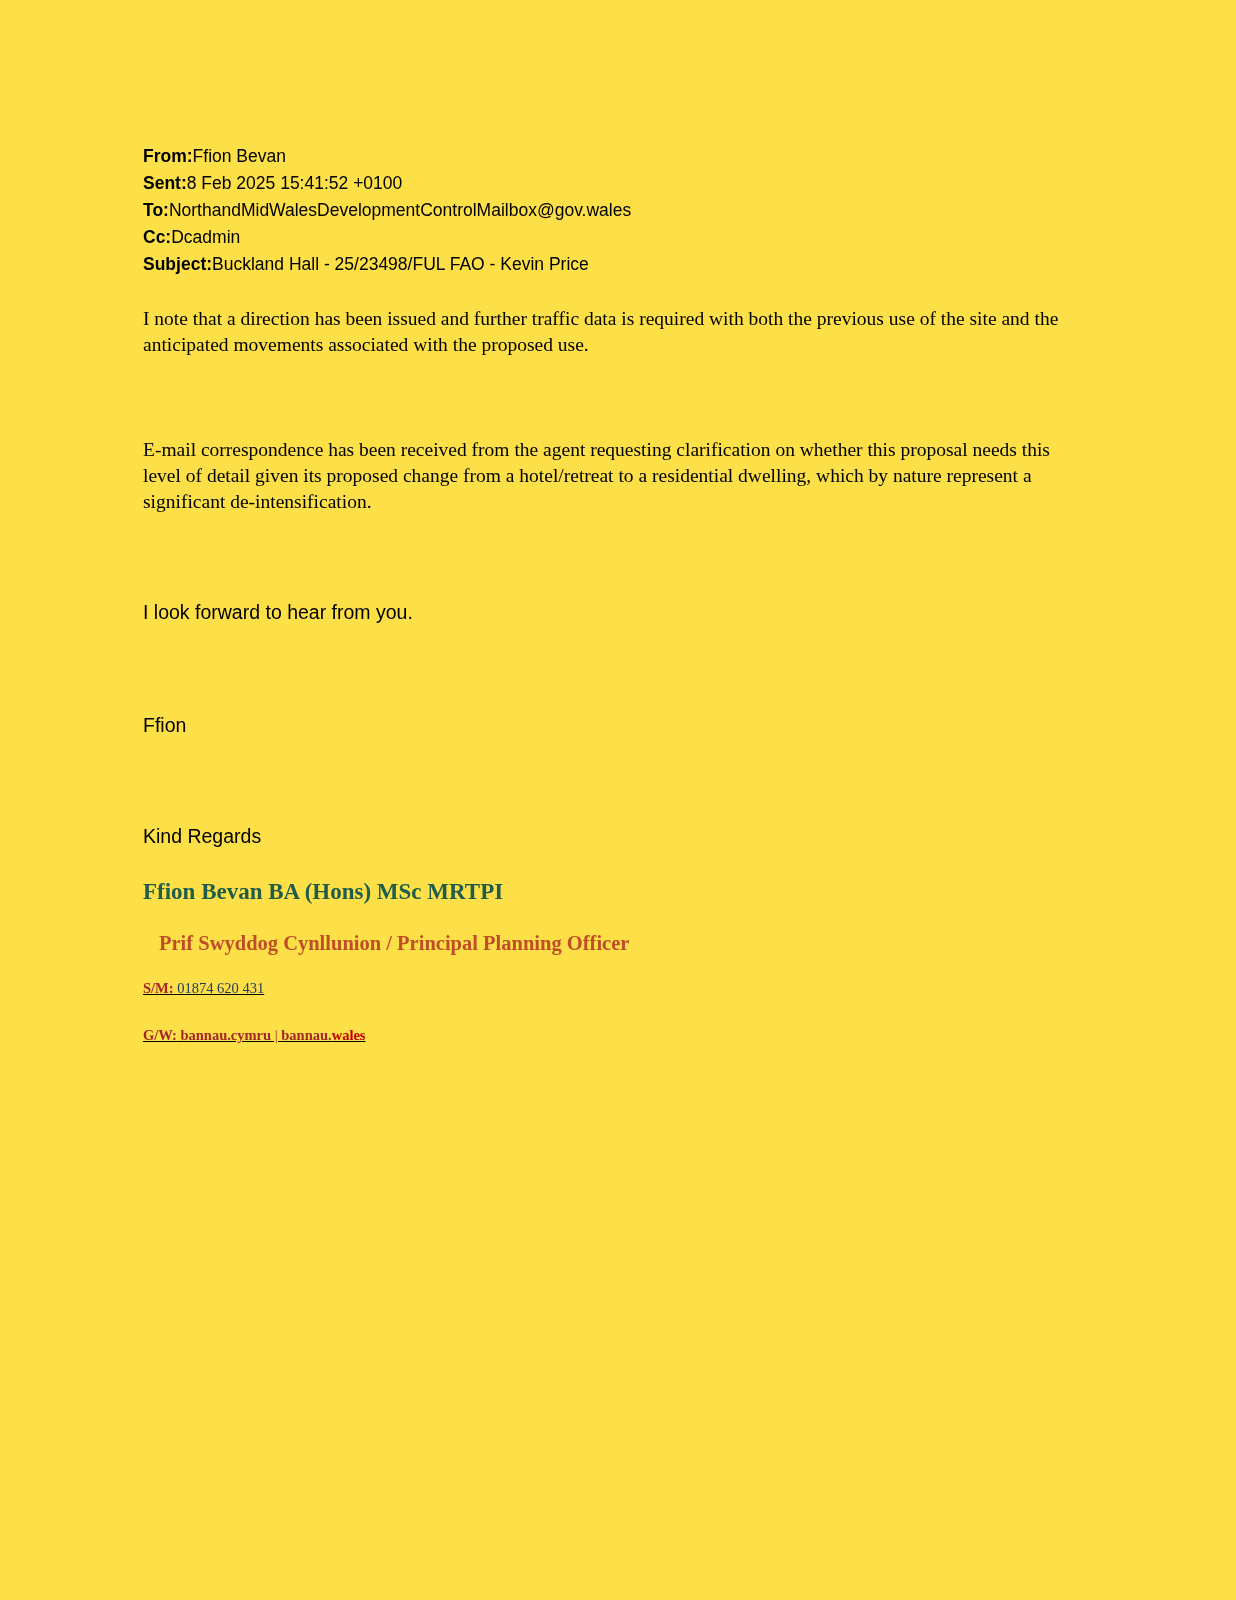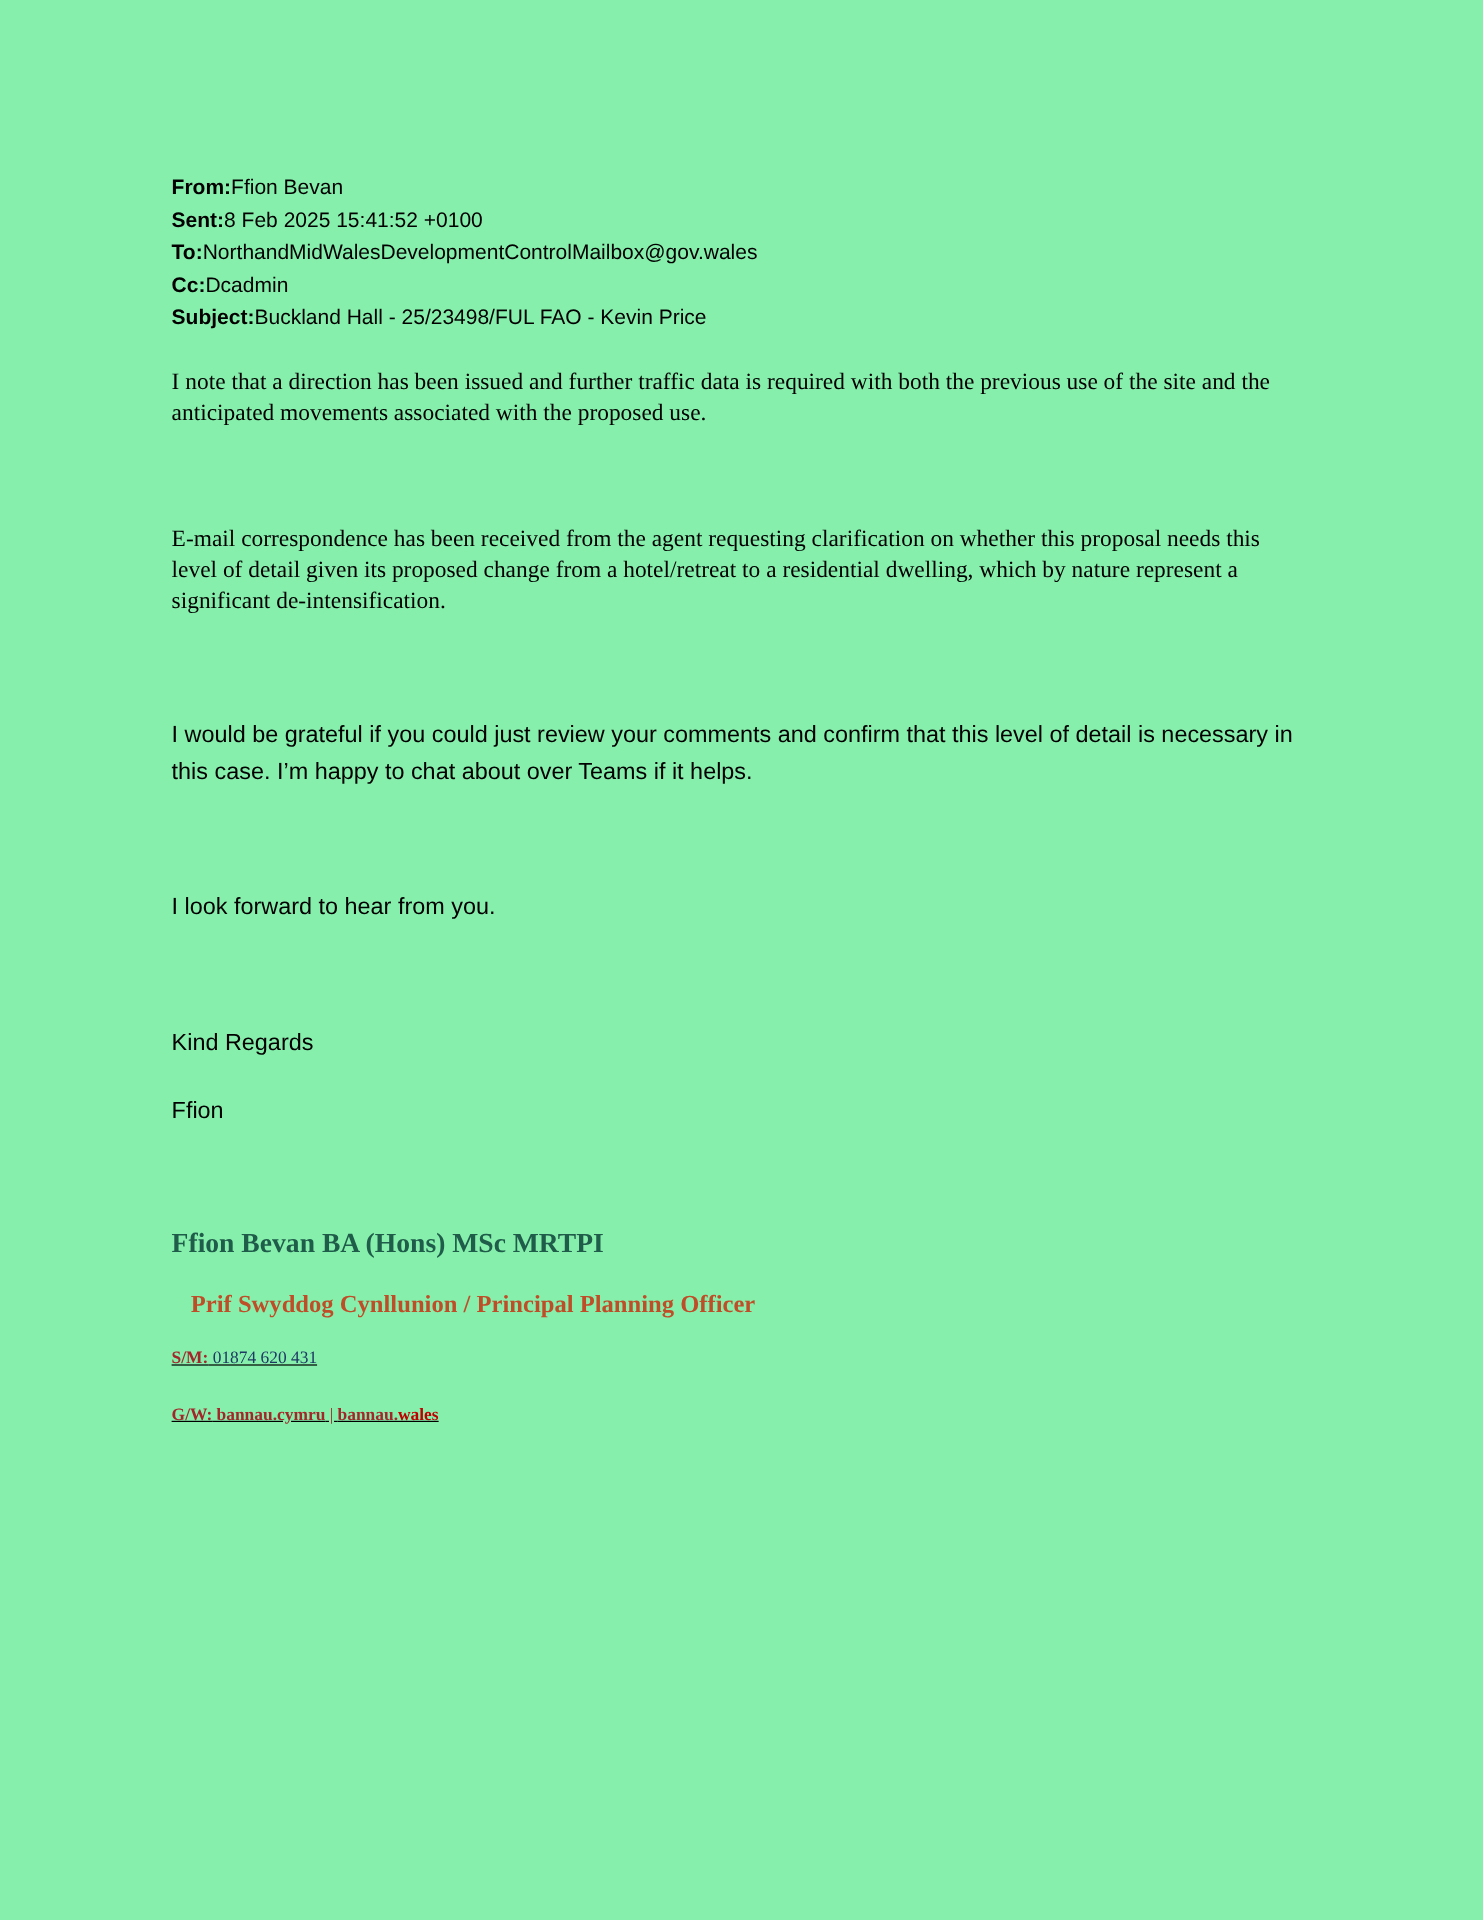--- a/index.html
+++ b/index.html
@@ -5,21 +5,21 @@
   html, body {
     margin: 0;
     padding: 0;
     background: #ffffff;
   }
   .page {
     position: relative;
     width: 1236px;
     min-height: 1600px;
     margin: 0 auto;
-    background: #86efac;
+    background: #fde047;
     box-sizing: border-box;
     padding: 143px 148px 60px 143px;
     color: #000000;
   }
   
   .email-header {
     font-family: "Liberation Sans", sans-serif;
     font-size: 17.5px;
     line-height: 27px;
     color: #000000;
@@ -89,27 +89,26 @@
     <div class="hdr-line"><span class="hdr-label">Cc:</span><span>Dcadmin</span></div>
     <div class="hdr-line"><span class="hdr-label">Subject:</span><span>Buckland Hall - 25/23498/FUL FAO - Kevin Price</span></div>
   </div>
 
 
 
   <p class="serif gap-large">I note that a direction has been issued and further traffic data is required with both the previous use of the site and the anticipated movements associated with the proposed use.</p>
 
   <p class="serif gap-large2">E-mail correspondence has been received from the agent requesting clarification on whether this proposal needs this level of detail given its proposed change from a hotel/retreat to a residential dwelling, which by nature represent a significant de-intensification.</p>
 
-  <p class="sans gap-large2">I would be grateful if you could just review your comments and confirm that this level of detail is necessary in this case. I’m happy to chat about over Teams if it helps.</p>
 
   <p class="sans gap-large2">I look forward to hear from you.</p>
 
+  <p class="sans" style="margin-bottom: 80px;">Ffion</p>
+
   <p class="sans gap-small">Kind Regards</p>
-
-  <p class="sans" style="margin-bottom: 80px;">Ffion</p>
 
   <div class="signature">
     <p class="sig-name" style="color:#1F5C4A;">Ffion Bevan BA (Hons) MSc MRTPI</p>
     <p class="sig-title" style="color:#BF4D28;">Prif Swyddog Cynllunion / Principal Planning Officer</p>
     <p class="sig-line"><span class="lbl" style="color:#A3262A;">S/M:</span><span style="color:#1F3864;"> 01874 620 431</span></p>
     <p class="sig-line"><span class="lbl" style="color:#A3262A;">G/W:</span><span class="sig-link" style="color:#A3262A;"> bannau.cymru</span><span class="sep" style="color:#A3262A;"> | </span><span><span class="sig-link" style="color:#A3262A;">bannau.</span><span class="sig-link" style="color:#C00000;">wales</span></span></p>
   </div>
 
 </div>
 

